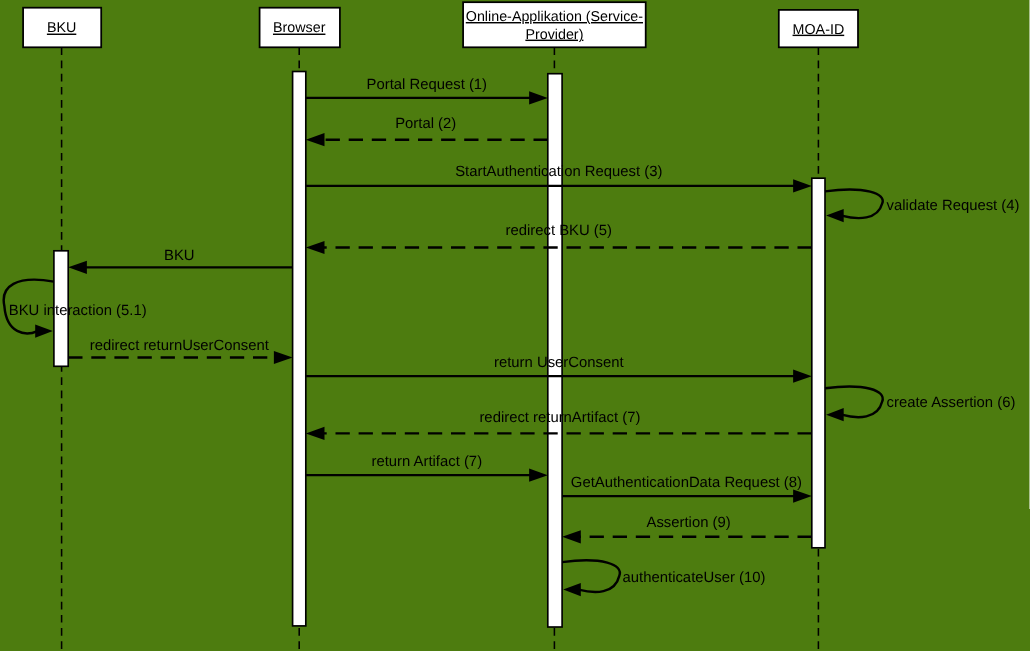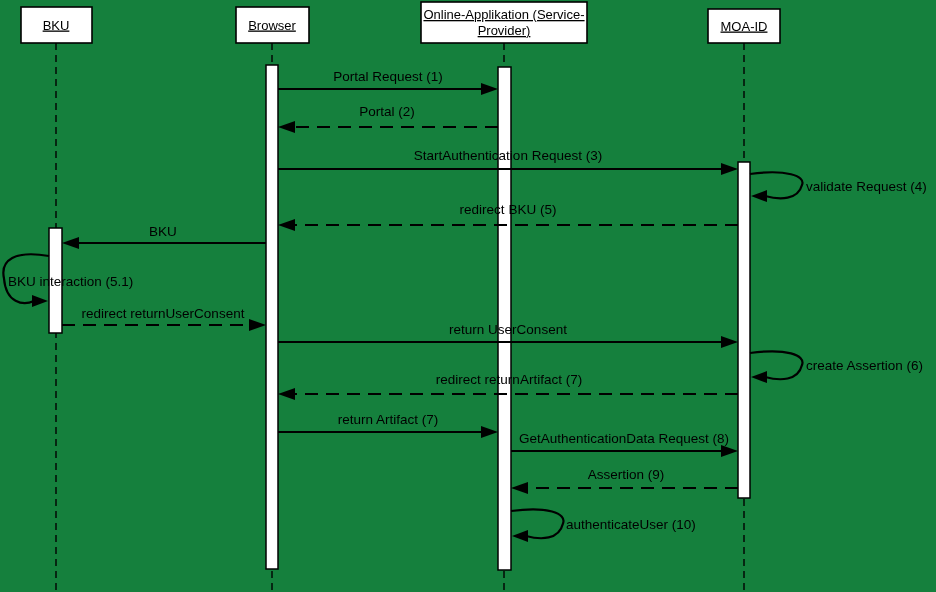--- a/index.html
+++ b/index.html
@@ -1,20 +1,20 @@
 <!DOCTYPE html>
 <html><head>
 <meta charset="utf-8">
 <style>
   html, body { margin: 0; padding: 0; background: #ffffff; }
   .stage {
     position: relative;
     width: 936px;
     height: 592px;
-    background: #15803d;
+    background: #4d7c0f;
     font-family: "Liberation Sans", sans-serif;
     overflow: hidden;
   }
   .lifeline   { stroke: #000000; stroke-width: 1.4; stroke-dasharray: 7 5; fill: none; }
   .actorbox   { fill: #ffffff; stroke: #000000; stroke-width: 1.6; }
   .actorlabel { font-family: "Liberation Sans", sans-serif; font-size: 13px; fill: #000000;
                 text-anchor: middle; text-decoration: underline; }
   .activation { fill: #ffffff; stroke: #000000; stroke-width: 1.5; }
   .msgline        { stroke: #000000; stroke-width: 2; fill: none; }
   .msgline.dashed { stroke-dasharray: 13 8; stroke-width: 2.2; }

